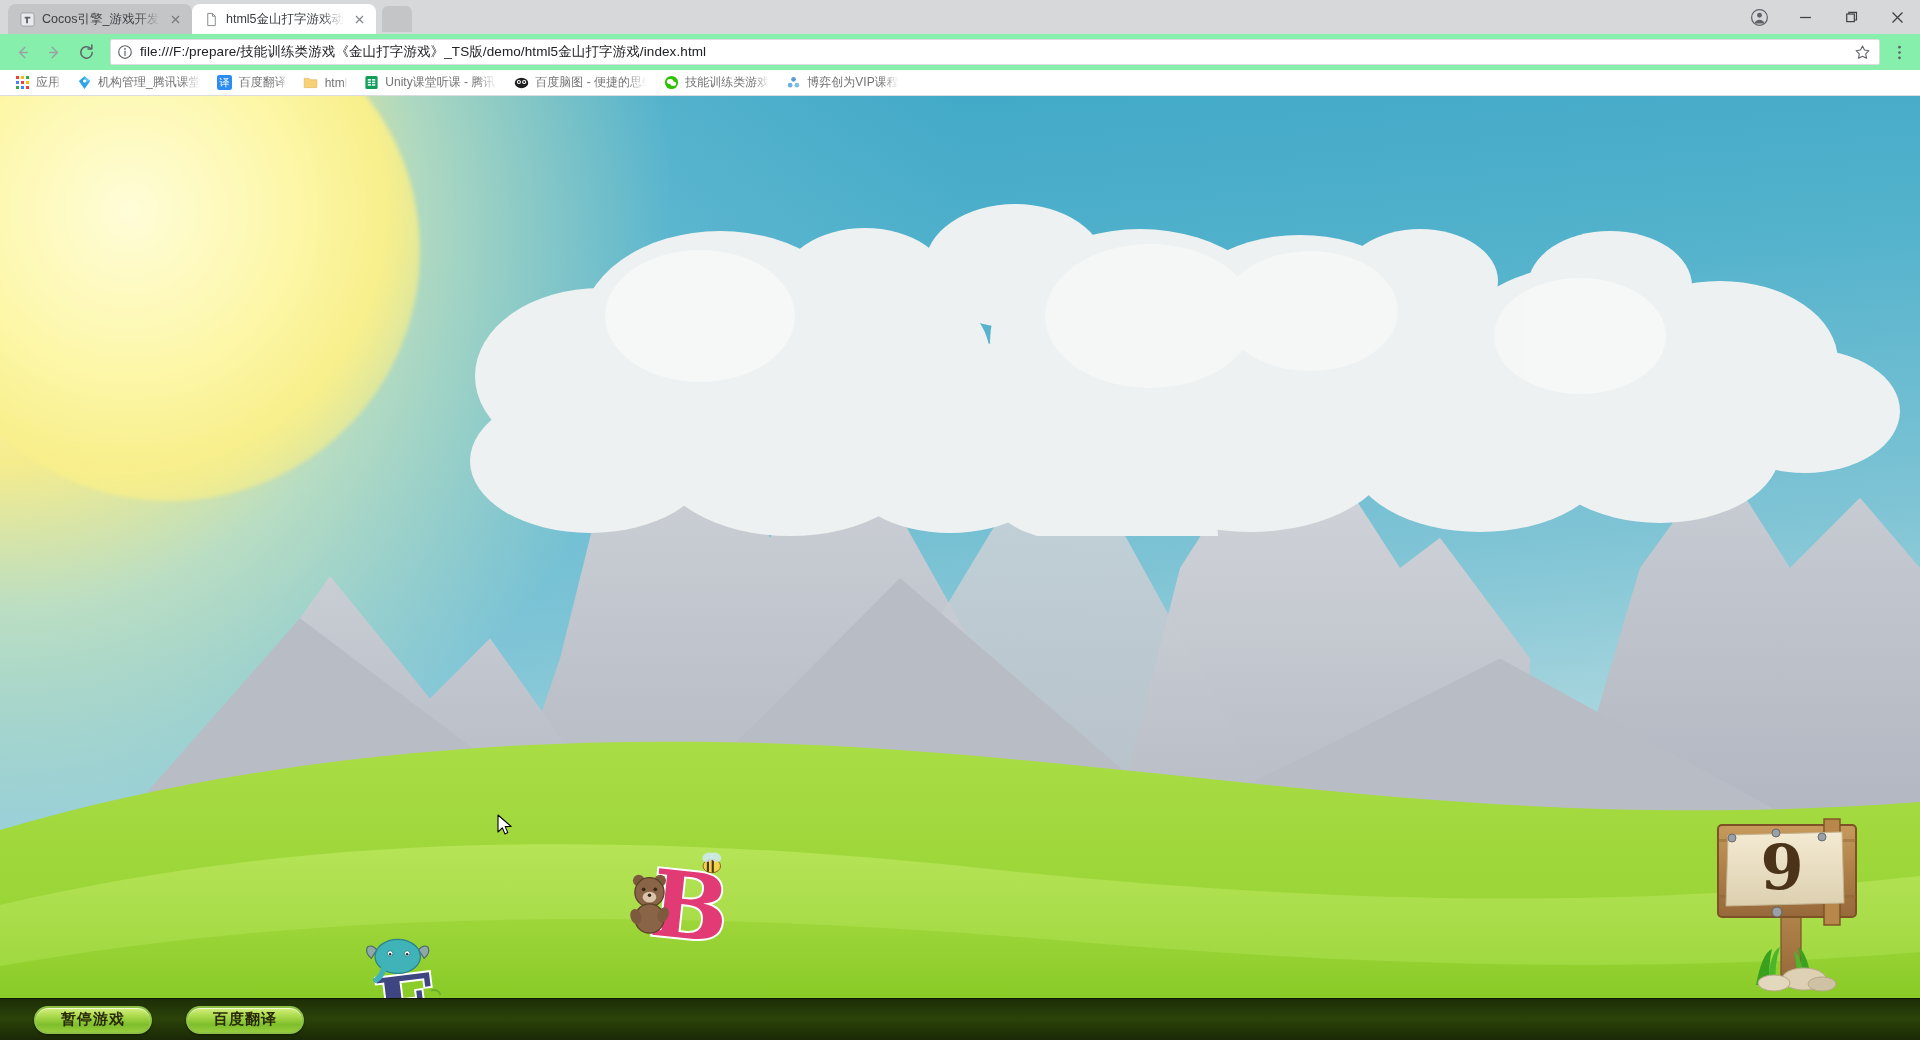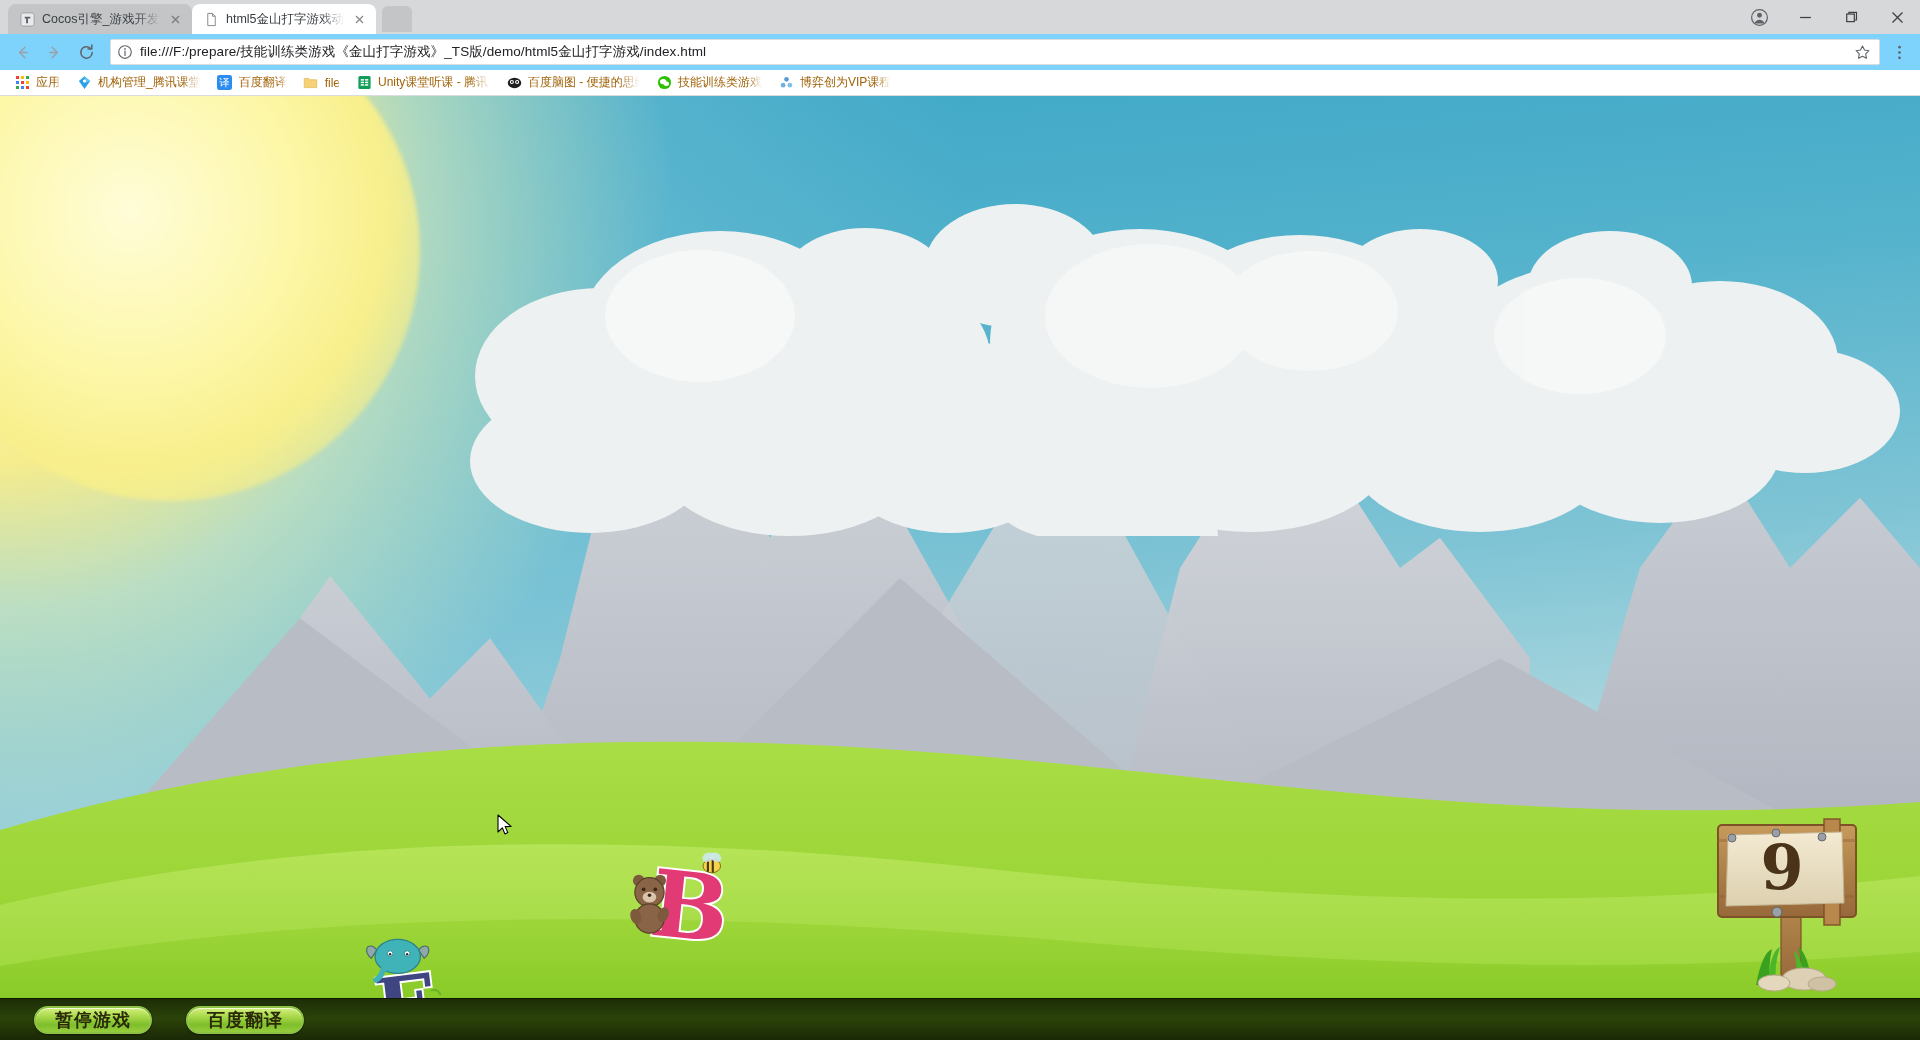--- a/index.html
+++ b/index.html
@@ -35,42 +35,42 @@
   .newtab {
     width:30px; height:26px; margin-left:6px; margin-bottom:2px;
     background:#c3c5c7; border-top-left-radius:6px; border-top-right-radius:6px;
   }
   .winctrls {
     position:absolute; right:0; top:0; height:34px; display:flex; align-items:center;
   }
   .winctrls .wbtn { width:46px; height:34px; display:flex; align-items:center; justify-content:center; }
 
   .toolbar {
-    height:36px; background:#7dd3fc; display:flex; align-items:center; gap:4px;
+    height:36px; background:#86efac; display:flex; align-items:center; gap:4px;
     padding:0 8px; flex:none;
   }
   .navbtn { width:28px; height:28px; display:flex; align-items:center; justify-content:center; border-radius:50%; }
   .omnibox {
     flex:1; height:26px; margin-left:6px; margin-right:2px;
     border:1px solid #dadce0; border-radius:2px; background:#fff;
     display:flex; align-items:center; padding:0 6px; gap:7px;
   }
   .omnibox .url {
     font-size:13.5px; color:#202124; white-space:nowrap; overflow:hidden; flex:1;
     letter-spacing:.1px;
   }
   .star { width:22px; height:22px; display:flex; align-items:center; justify-content:center; }
   .menu-dots { width:26px; height:28px; display:flex; align-items:center; justify-content:center; }
 
   .bookmarks {
     height:26px; background:#fff; display:flex; align-items:center; gap:0;
     padding:0 6px; flex:none; border-bottom:1px solid #dadce0;
   }
   .bmk { display:flex; align-items:center; gap:6px; padding:2px 8px; height:22px; border-radius:3px; }
-  .bmk .bmk-label { font-size:12px; color:#a16207; white-space:nowrap; max-width:112px; overflow:hidden;
+  .bmk .bmk-label { font-size:12px; color:#737373; white-space:nowrap; max-width:112px; overflow:hidden;
     -webkit-mask-image: linear-gradient(to right, #000 82%, transparent 100%);
     mask-image: linear-gradient(to right, #000 82%, transparent 100%); }
   .bmk .fav { width:16px; height:16px; flex:none; display:flex; align-items:center; justify-content:center; }
   .apps-grid { display:grid; grid-template-columns:repeat(3,3px); grid-template-rows:repeat(3,3px); gap:2px; }
   .apps-grid i { display:block; width:3px; height:3px; }
 
   
   .viewport { flex:1; position:relative; overflow:hidden; background:#2f9fc4; }
 
   .sky {
@@ -108,21 +108,21 @@
     position:absolute; left:0; bottom:0; width:100%; height:42px;
     background: linear-gradient(180deg, #1d2e07 0%, #2b4309 48%, #1a2806 100%);
     display:flex; align-items:center; gap:34px; padding-left:34px;
     border-top:1px solid #0e1804;
   }
   .gbtn {
     height:28px; min-width:118px; padding:0 16px; border-radius:14px;
     background: linear-gradient(180deg, #d6ef7f 0%, #a8d94a 36%, #7ebe2b 70%, #96cd3d 100%);
     border:2px solid #8ec246; box-shadow: inset 0 1px 0 rgba(255,255,255,.7), 0 1px 2px rgba(0,0,0,.5);
     display:flex; align-items:center; justify-content:center;
-    font-size:18px; color:#2a2a08; font-family:"DejaVu Sans", sans-serif; font-weight:bold;
+    font-size:15px; color:#2a2a08; font-family:"DejaVu Sans", sans-serif; font-weight:bold;
     letter-spacing:1px; cursor:pointer;
   }
 
   .cursor { position:absolute; left:497px; top:718px; width:16px; height:24px; pointer-events:none; }
 </style>
 </head>
 <body>
 
 <div class="browser">
 
@@ -271,21 +271,21 @@
       </span>
       <span class="bmk-label">百度翻译</span>
     </div>
 
     <div class="bmk">
       <span class="fav">
         <svg width="15" height="15" viewBox="0 0 16 16">
             <path d="M1.3 3.6h5l1.2 1.5h7.2v8.3H1.3z" fill="#f6d176" stroke="#e0b54c" stroke-width=".7"></path>
           </svg>
       </span>
-      <span class="bmk-label">file</span>
+      <span class="bmk-label">html</span>
     </div>
 
     <div class="bmk">
       <span class="fav">
         <svg width="15" height="15" viewBox="0 0 16 16">
             <rect x="1.5" y="1" width="13" height="14" rx="1.6" fill="#0f9d58"></rect>
             <rect x="4" y="4.4" width="8" height="1.6" fill="#fff"></rect>
             <rect x="4" y="7.1" width="8" height="1.6" fill="#fff"></rect>
             <rect x="4" y="9.8" width="8" height="1.6" fill="#fff"></rect>
             <rect x="7.4" y="4.4" width="1.2" height="7" fill="#0f9d58"></rect>

